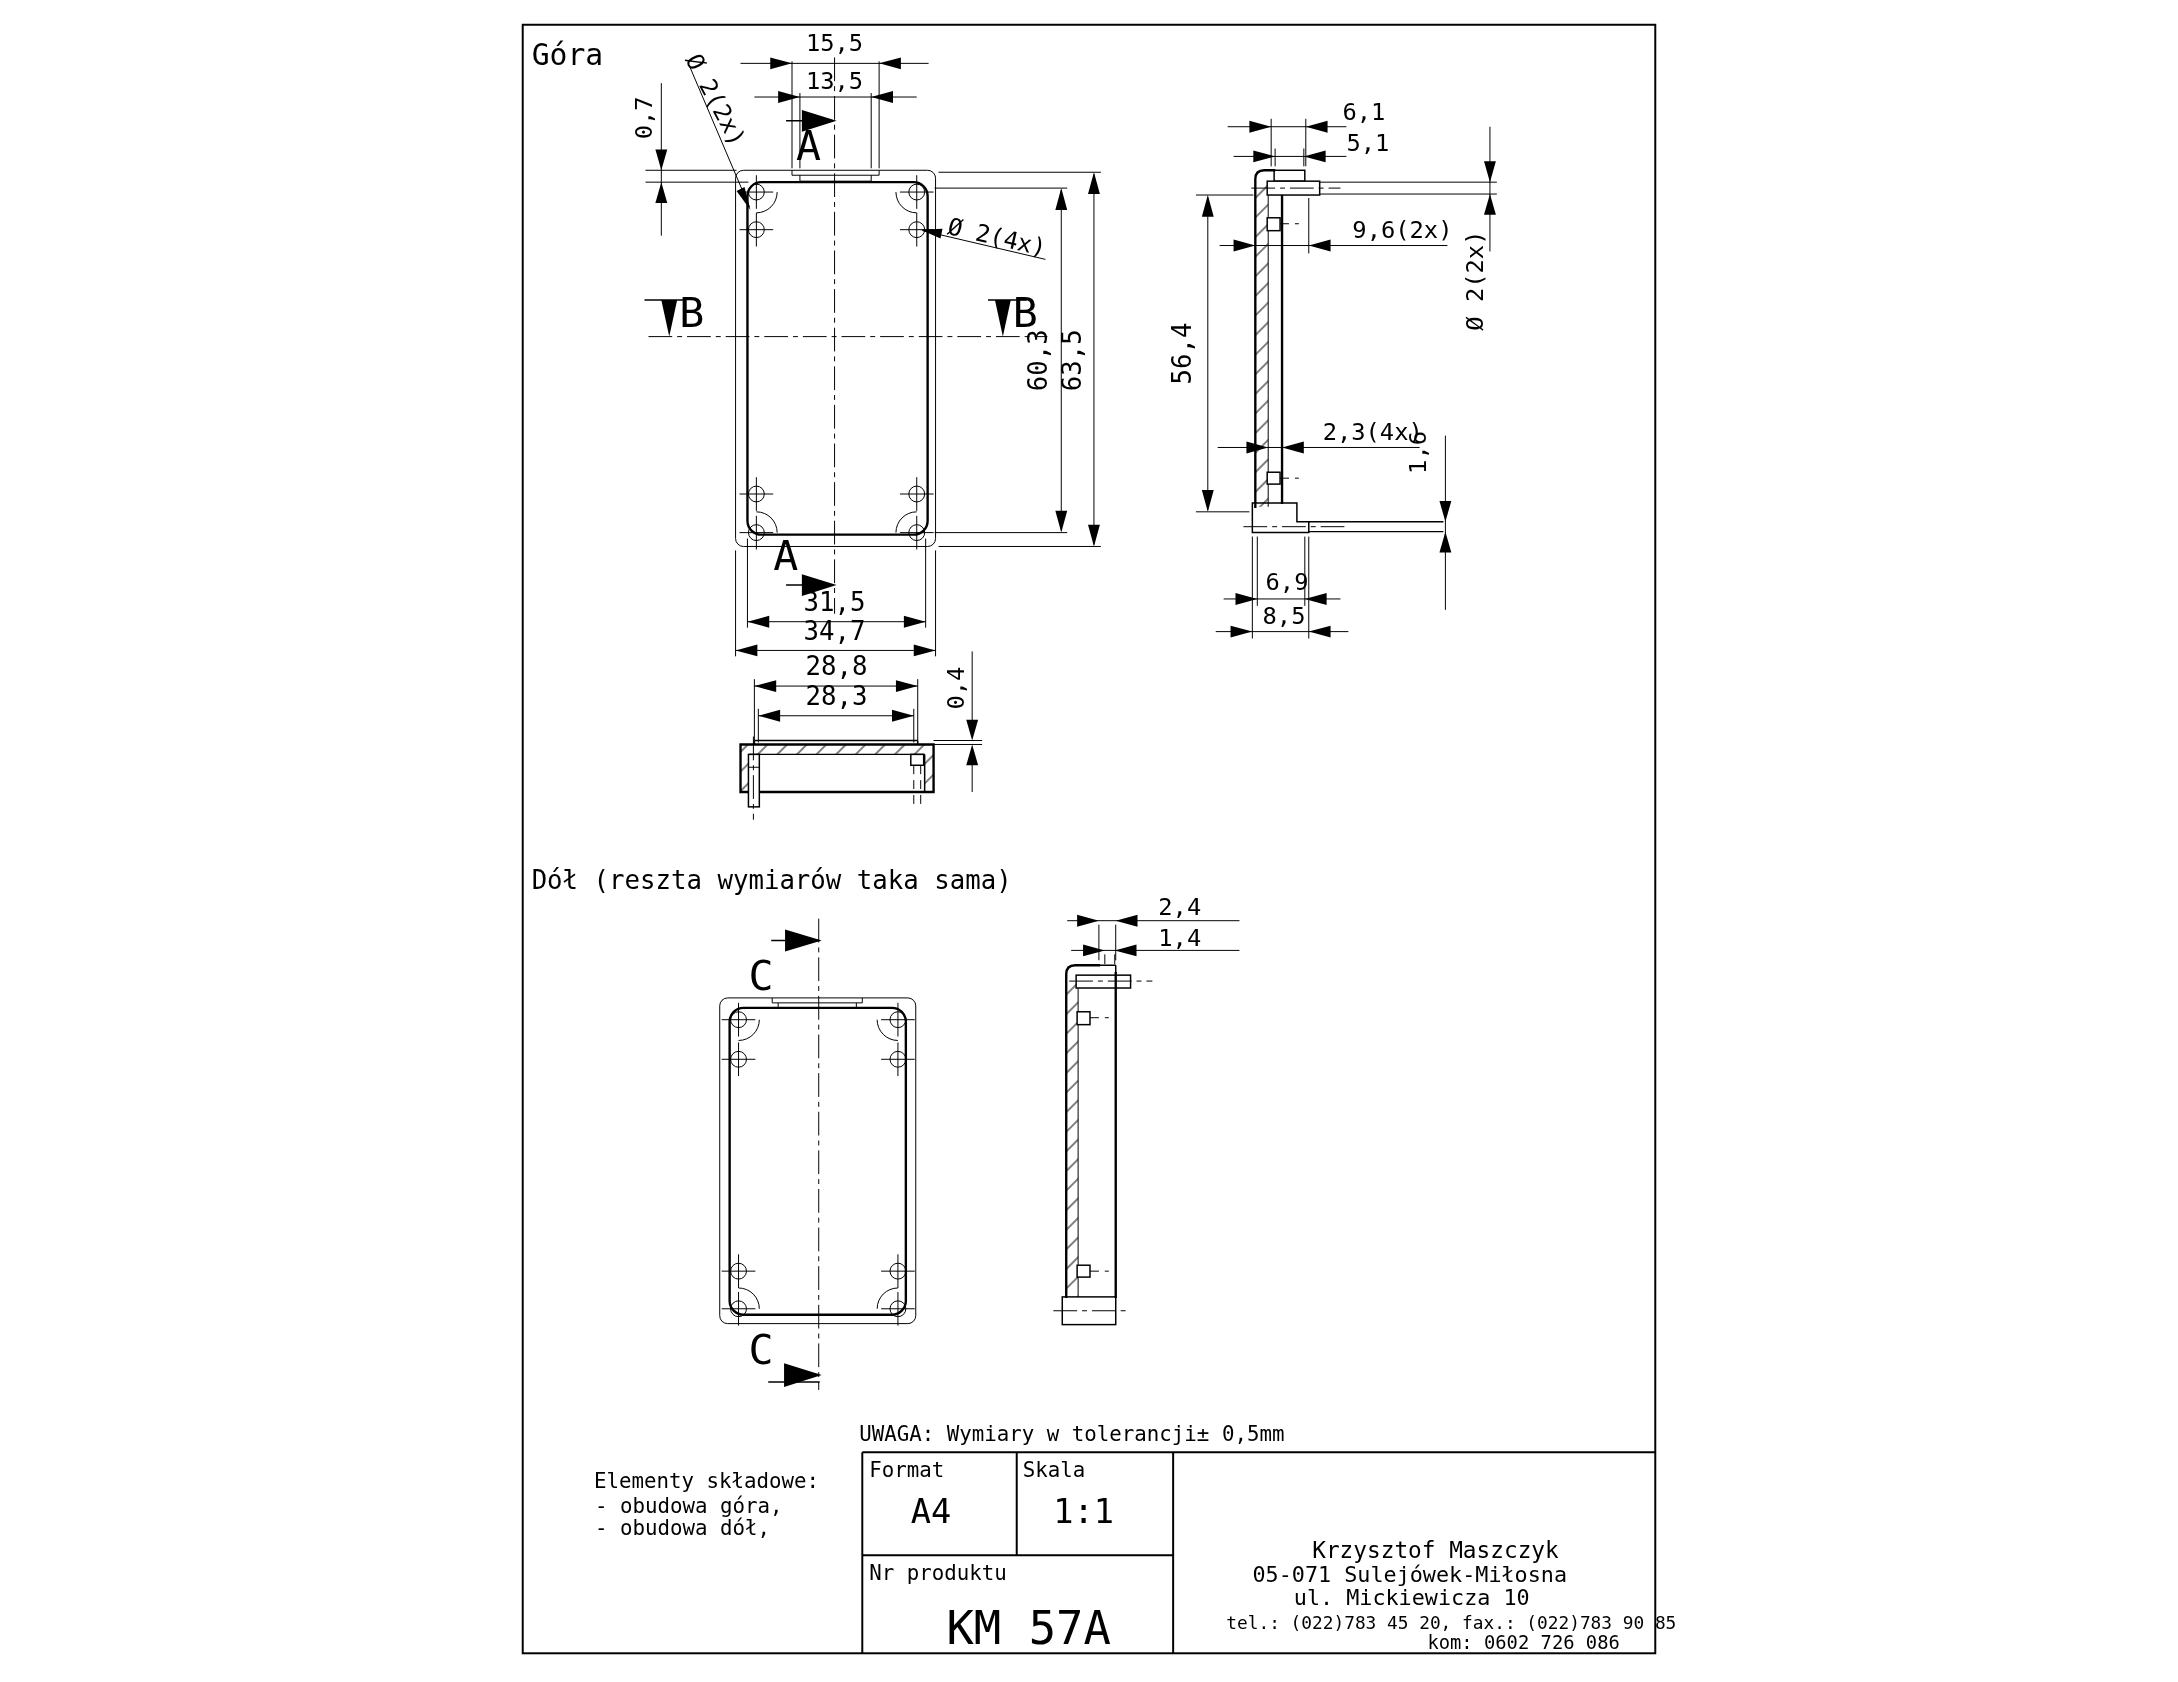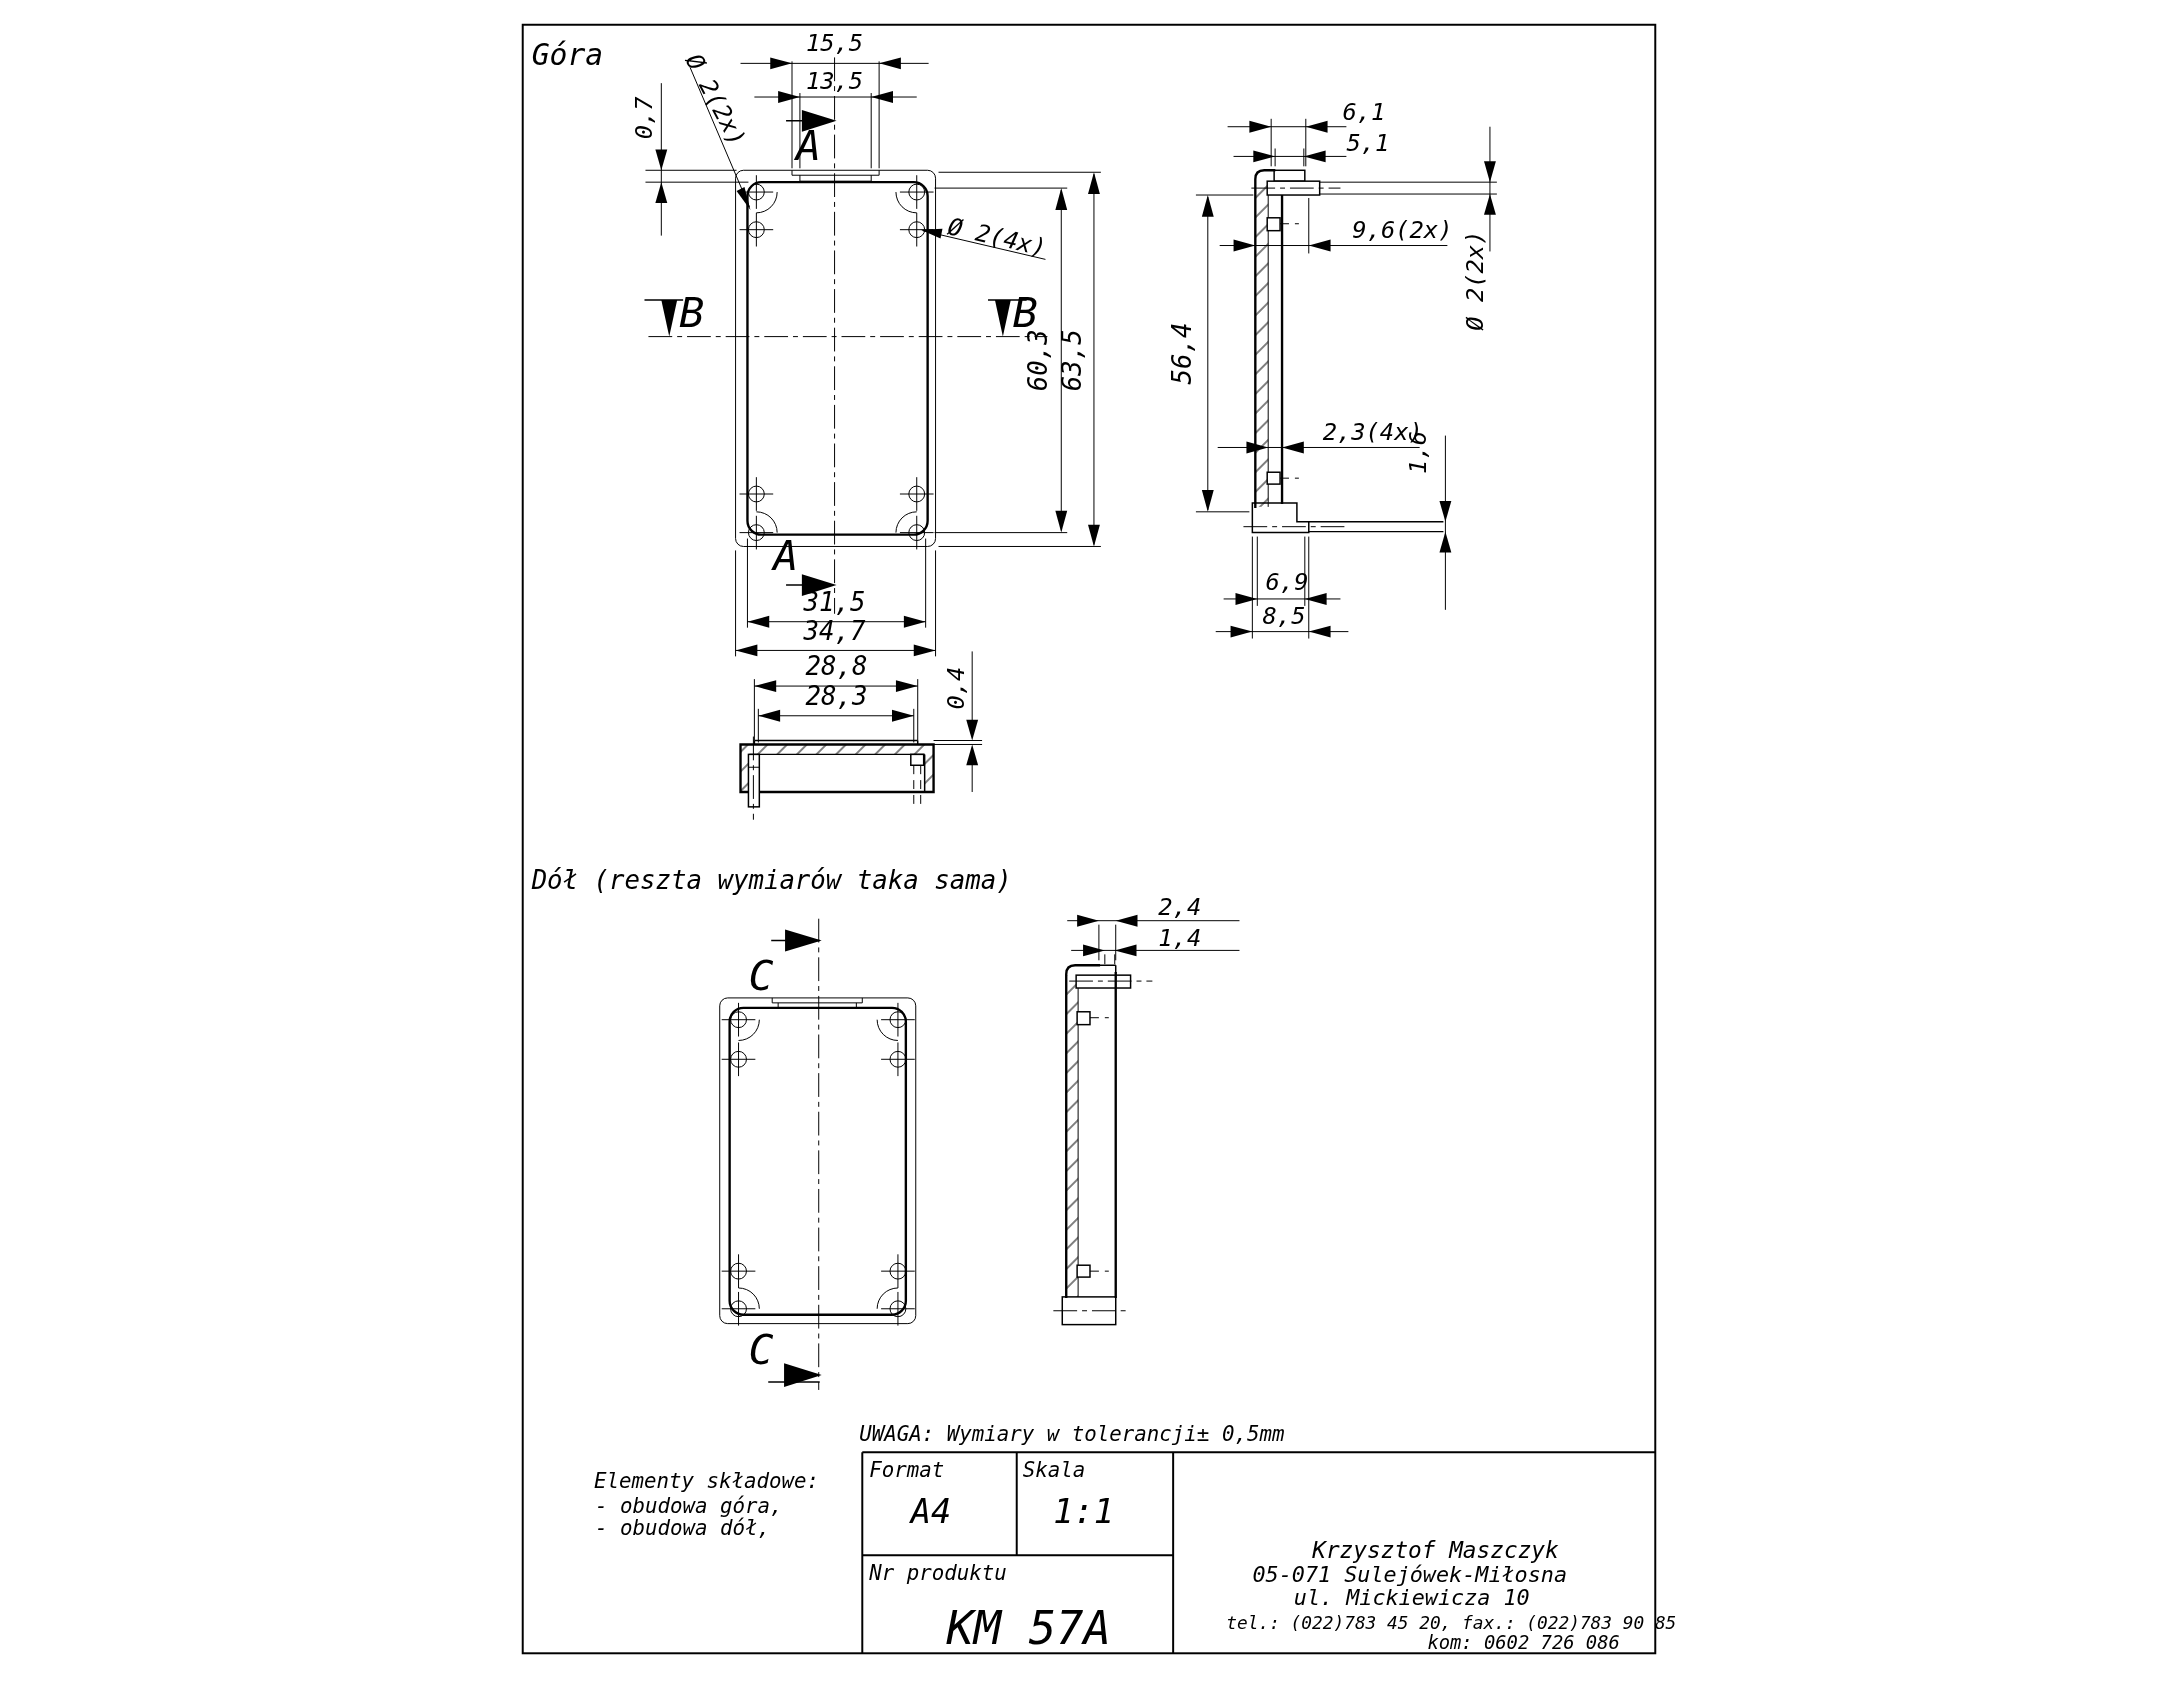--- a/index.html
+++ b/index.html
@@ -1,16 +1,16 @@
 <!DOCTYPE html>
 <html><head>
 <meta charset="utf-8">
 <style>
   html,body{margin:0;padding:0;background:#ffffff;}
-  .page{width:2146px;height:1682px;position:relative;background:#fff;font-style:italic;}
+  .page{width:2146px;height:1682px;position:relative;background:#fff;}
   svg{display:block;}
   svg text{font-family:"DejaVu Sans Mono","Liberation Mono",monospace;fill:#000;}
   .tk{stroke:#000;stroke-width:2.4;fill:none;stroke-linecap:square;}
   .md{stroke:#000;stroke-width:1.5;fill:none;}
   .tn{stroke:#000;stroke-width:1;fill:none;}
   .cl{stroke:#000;stroke-width:1;fill:none;stroke-dasharray:24 5 5 5;}
   .dsh{stroke:#000;stroke-width:1;fill:none;stroke-dasharray:9 6;}
   .arr{fill:#000;stroke:none;}
   .hat{fill:url(#hatch);stroke:none;}
   .wf{fill:#ffffff;}

